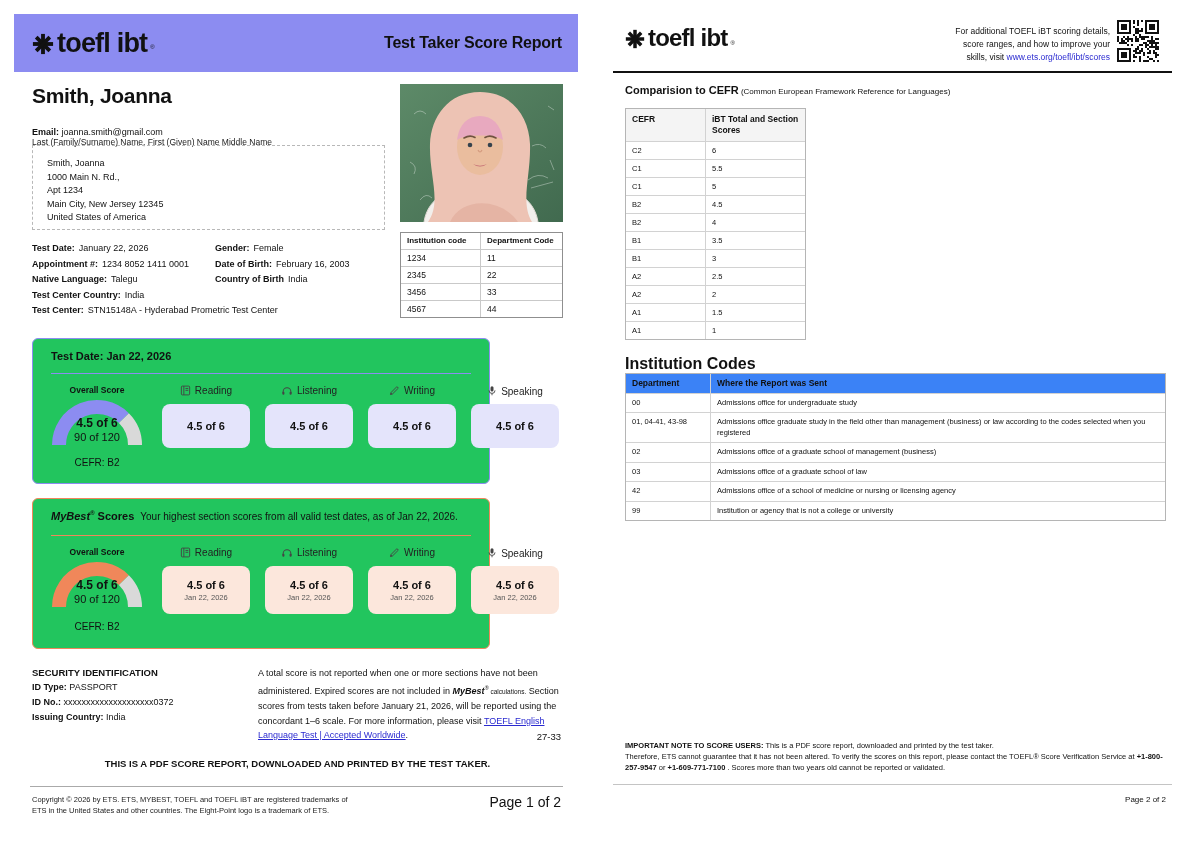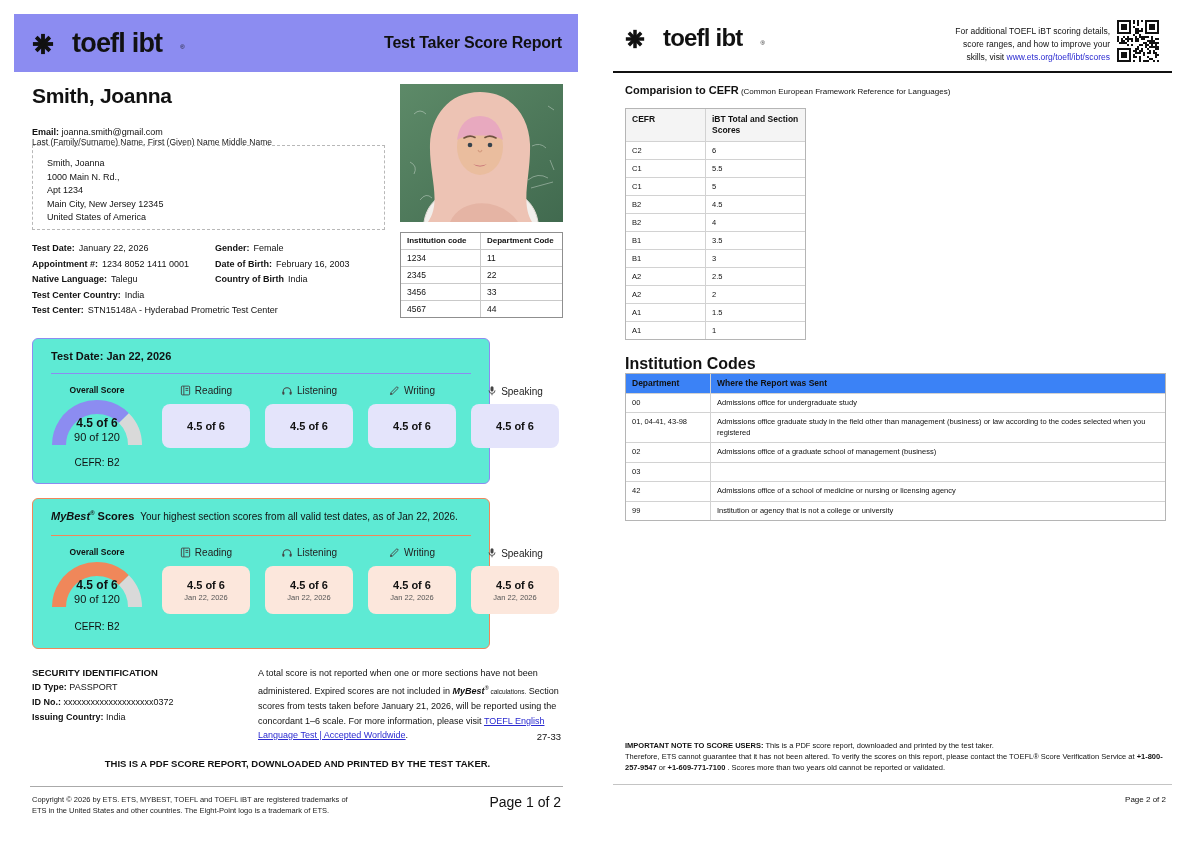--- a/index.html
+++ b/index.html
@@ -11,21 +11,21 @@
   }
   .page { position:absolute; top:0; width:595px; height:842px; background:#fff; overflow:hidden; }
   #page-1 { left:0; }
   #page-2 { left:595px; }
   .abs { position:absolute; }
   b, .b { font-weight:bold; }
 
   
   .band { left:14px; top:14px; width:564px; height:58px; background:var(--purple);
           display:flex; align-items:center; justify-content:space-between; padding:0 16px 0 18px; }
-  .logo { display:flex; align-items:flex-start; gap:18px; }
+  .logo { display:flex; align-items:flex-start; gap:3px; }
   .logo .star { margin-top:3px; }
   .logo .word { font-size:27px; font-weight:800; letter-spacing:-0.8px; line-height:1; }
   .logo .reg { font-size:6px; vertical-align:baseline; position:relative; top:14px; }
   .band-title { font-size:16px; font-weight:800; letter-spacing:-0.2px; }
 
   
   .name { left:32px; top:84px; font-size:21px; font-weight:800; letter-spacing:-0.3px; }
   .name-caption { left:32px; top:112px; font-size:8.5px; color:#222;margin-top:25px; }
   .email-line { left:32px; top:127px; font-size:9px; }
   .addr-box { left:32px; top:145px; width:353px; height:85px; border:1px dashed #b8b8b8;
@@ -38,21 +38,21 @@
   .dlabel { font-weight:bold; margin-right:4px; }
 
   .inst-tbl { left:400px; top:232px; width:163px; border:1px solid #8f8f8f; font-size:8.5px; background:#fff; }
   .itr { display:flex; border-top:1px solid #c9c9c9; }
   .itr.head { border-top:none; font-weight:bold; font-size:8px; line-height:10px;justify-content:space-between; }
   .itc { padding:3px 4px 3px 6px; }
   .itc.c1 { width:80px; border-right:1px solid #c9c9c9; }
   .itc.c2 { width:81px; }
 
   
-  .scorebox { left:32px; width:458px; border-radius:6px; background:#5eead4;text-decoration:underline; }
+  .scorebox { left:32px; width:458px; border-radius:6px; background:#22c55e;text-decoration:underline; }
   #scorebox1 { top:338px; height:146px; border:1.5px solid var(--purple); }
   #scorebox2 { top:498px; height:151px; border:1.5px solid var(--orange); }
   .sb-title { position:absolute; left:18px; top:11px; font-size:11px; font-weight:800; }
   .sb-title .brand { font-style:italic; }
   .sb-title sup { font-size:6px; }
   .sb-sub { font-weight:normal; font-size:10px; margin-left:6px; letter-spacing:0; }
   .sb-div { position:absolute; left:18px; right:18px; top:34px; height:1px; }
   #scorebox1 .sb-div { background:var(--purple); }
   #scorebox2 .sb-div { top:36px; background:var(--orange); }
 
@@ -670,20 +670,21 @@
           <div class="dtc d2">Admissions office graduate study in the field other than management (business) or law according to the codes selected when you registered</div>
         </div>
 
         <div class="dtr">
           <div class="dtc d1">02</div>
           <div class="dtc d2">Admissions office of a graduate school of management (business)</div>
         </div>
 
         <div class="dtr">
           <div class="dtc d1">03</div>
+          <div class="dtc d2">Admissions office of a graduate school of law</div>
         </div>
 
         <div class="dtr">
           <div class="dtc d1">42</div>
           <div class="dtc d2">Admissions office of a school of medicine or nursing or licensing agency</div>
         </div>
 
         <div class="dtr">
           <div class="dtc d1">99</div>
           <div class="dtc d2">Institution or agency that is not a college or university</div>

